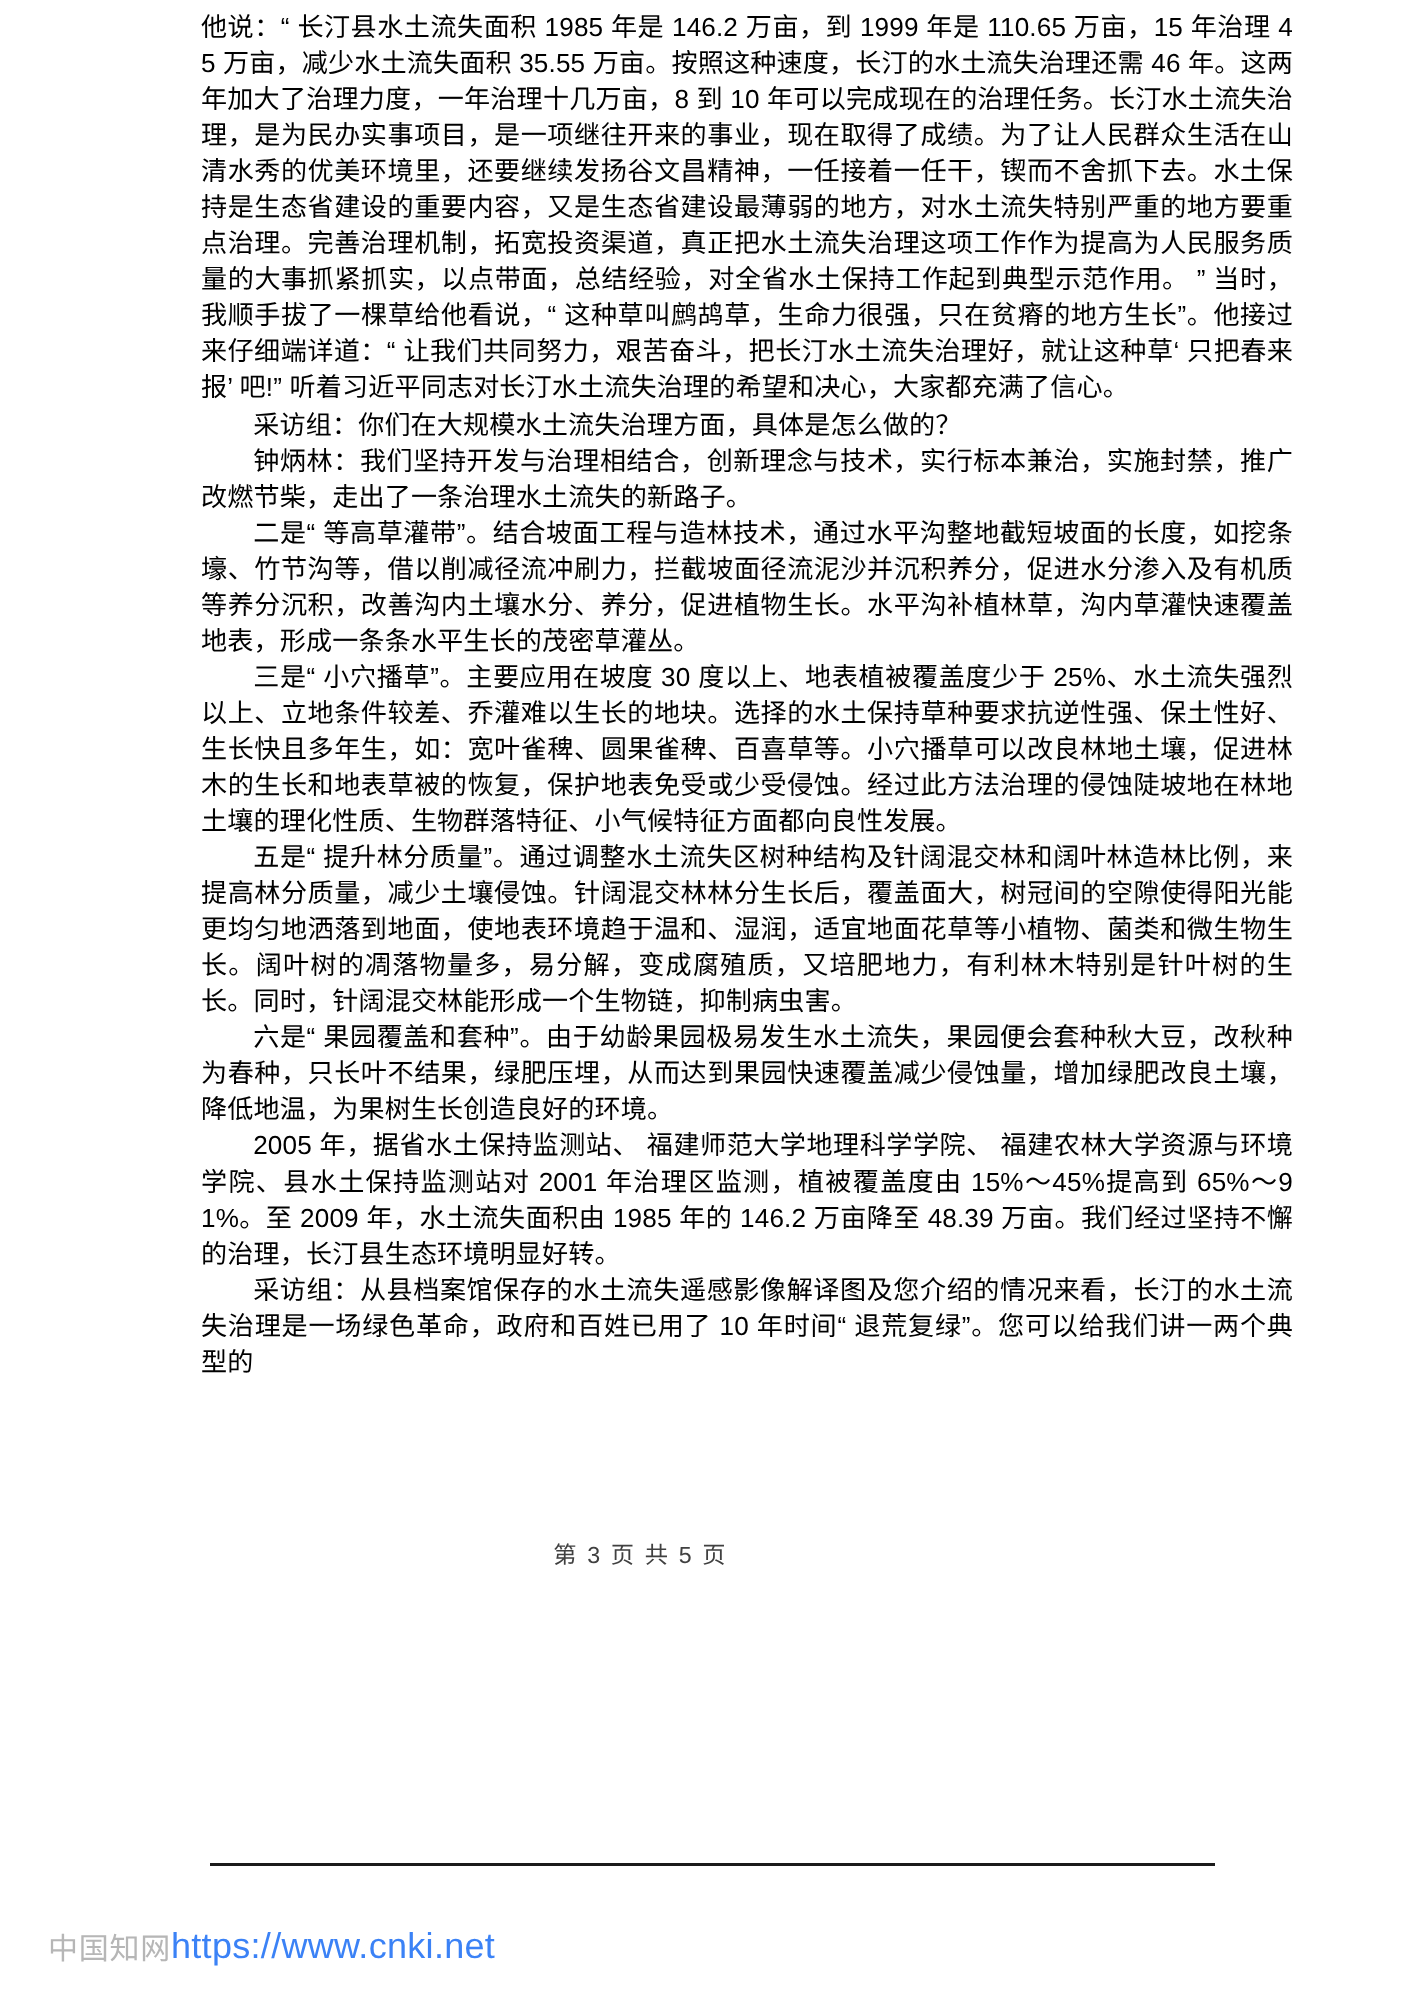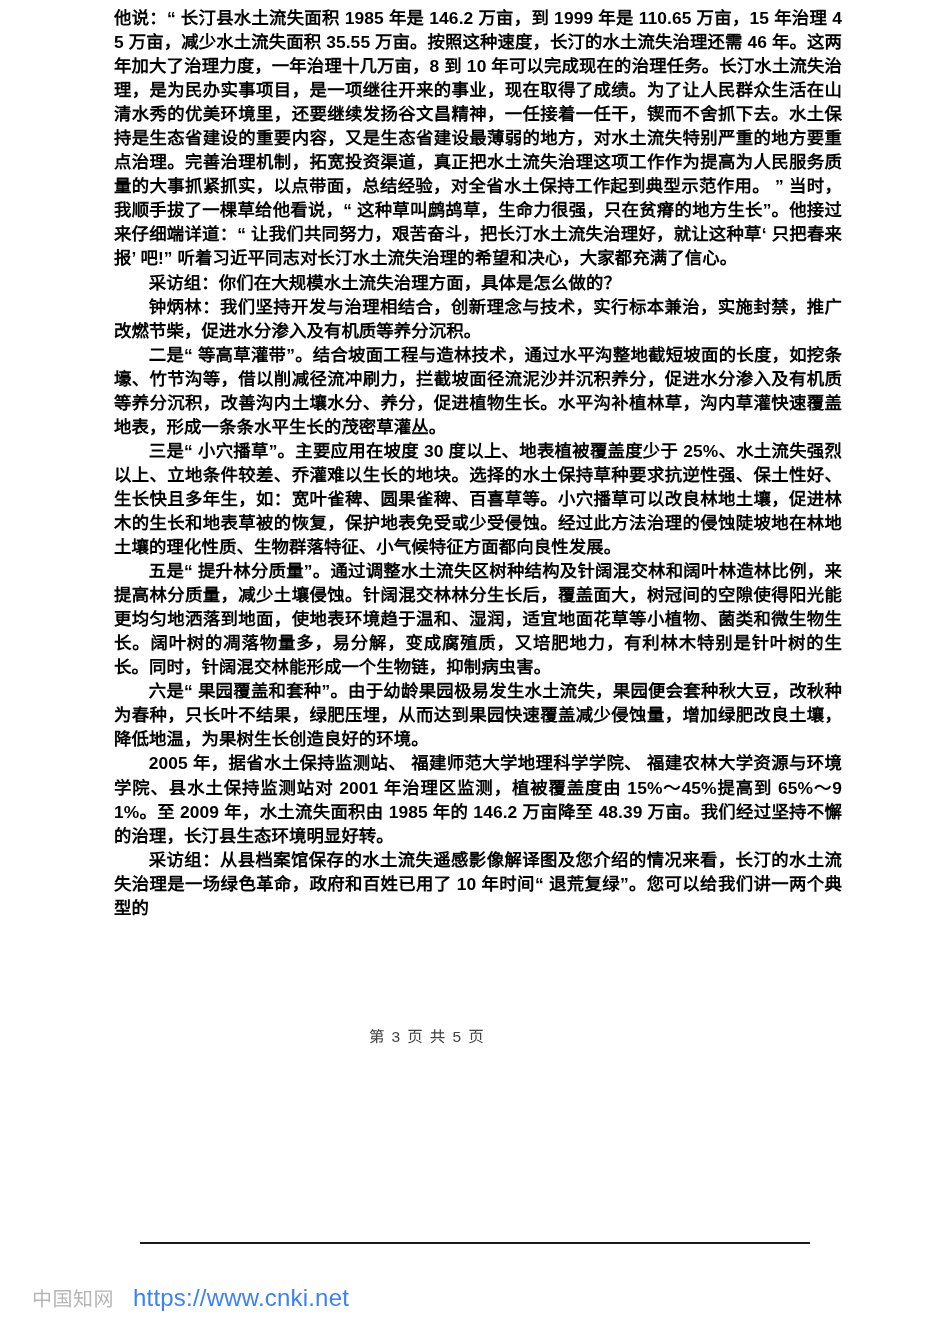--- a/index.html
+++ b/index.html
@@ -22,24 +22,23 @@
     left: 0;
     top: 0;
     width: 950px;
     height: 1344px;
     background: #ffffff;
   }
 
   
   #text-column {
     position: absolute;
-    left: 114px;
+    left: 134px;
     top: 6px;
     width: 728px;
-    font-weight: bold;
   }
 
   .para {
     margin: 0;
     font-size: 17.4px;
     line-height: 24.05px;
     text-align: justify;
     text-justify: inter-ideograph;
     letter-spacing: 0.1px;
     color: #000;
@@ -73,21 +72,20 @@
     background: #1b1b1b;
   }
 
   
   #watermark {
     position: absolute;
     left: 32px;
     top: 1283px;
     display: flex;
     align-items: center;
-    gap: 19px;
   }
   #watermark .logo-text {
     font-size: 20px;
     color: #b6b6b6;
     letter-spacing: 0.5px;
     font-family: "Liberation Sans", "DejaVu Sans", sans-serif;
   }
   #watermark .url-text {
     font-size: 24px;
     color: #3b82f6;
@@ -96,21 +94,21 @@
   }
 </style>
 </head>
 <body>
 
 <div id="page">
 
   <div id="text-column">
       <p class="para">他说：“ 长汀县水土流失面积 1985 年是 146.2 万亩，到 1999 年是 110.65 万亩，15 年治理 45 万亩，减少水土流失面积 35.55 万亩。按照这种速度，长汀的水土流失治理还需 46 年。这两年加大了治理力度，一年治理十几万亩，8 到 10 年可以完成现在的治理任务。长汀水土流失治理，是为民办实事项目，是一项继往开来的事业，现在取得了成绩。为了让人民群众生活在山清水秀的优美环境里，还要继续发扬谷文昌精神，一任接着一任干，锲而不舍抓下去。水土保持是生态省建设的重要内容，又是生态省建设最薄弱的地方，对水土流失特别严重的地方要重点治理。完善治理机制，拓宽投资渠道，真正把水土流失治理这项工作作为提高为人民服务质量的大事抓紧抓实，以点带面，总结经验，对全省水土保持工作起到典型示范作用。 ” 当时，我顺手拔了一棵草给他看说，“ 这种草叫鹧鸪草，生命力很强，只在贫瘠的地方生长”。他接过来仔细端详道：“ 让我们共同努力，艰苦奋斗，把长汀水土流失治理好，就让这种草‘ 只把春来报’ 吧!” 听着习近平同志对长汀水土流失治理的希望和决心，大家都充满了信心。</p>
       <p class="para indent">采访组：你们在大规模水土流失治理方面，具体是怎么做的？</p>
-      <p class="para indent">钟炳林：我们坚持开发与治理相结合，创新理念与技术，实行标本兼治，实施封禁，推广改燃节柴，促进水分渗入及有机质等养分沉积。</p>
+      <p class="para indent">钟炳林：我们坚持开发与治理相结合，创新理念与技术，实行标本兼治，实施封禁，推广改燃节柴，走出了一条治理水土流失的新路子。</p>
       <p class="para indent">二是“ 等高草灌带”。结合坡面工程与造林技术，通过水平沟整地截短坡面的长度，如挖条壕、竹节沟等，借以削减径流冲刷力，拦截坡面径流泥沙并沉积养分，促进水分渗入及有机质等养分沉积，改善沟内土壤水分、养分，促进植物生长。水平沟补植林草，沟内草灌快速覆盖地表，形成一条条水平生长的茂密草灌丛。</p>
       <p class="para indent">三是“ 小穴播草”。主要应用在坡度 30 度以上、地表植被覆盖度少于 25%、水土流失强烈以上、立地条件较差、乔灌难以生长的地块。选择的水土保持草种要求抗逆性强、保土性好、生长快且多年生，如：宽叶雀稗、圆果雀稗、百喜草等。小穴播草可以改良林地土壤，促进林木的生长和地表草被的恢复，保护地表免受或少受侵蚀。经过此方法治理的侵蚀陡坡地在林地土壤的理化性质、生物群落特征、小气候特征方面都向良性发展。</p>
       <p class="para indent">五是“ 提升林分质量”。通过调整水土流失区树种结构及针阔混交林和阔叶林造林比例，来提高林分质量，减少土壤侵蚀。针阔混交林林分生长后，覆盖面大，树冠间的空隙使得阳光能更均匀地洒落到地面，使地表环境趋于温和、湿润，适宜地面花草等小植物、菌类和微生物生长。阔叶树的凋落物量多，易分解，变成腐殖质，又培肥地力，有利林木特别是针叶树的生长。同时，针阔混交林能形成一个生物链，抑制病虫害。</p>
       <p class="para indent">六是“ 果园覆盖和套种”。由于幼龄果园极易发生水土流失，果园便会套种秋大豆，改秋种为春种，只长叶不结果，绿肥压埋，从而达到果园快速覆盖减少侵蚀量，增加绿肥改良土壤，降低地温，为果树生长创造良好的环境。</p>
       <p class="para indent">2005 年，据省水土保持监测站、 福建师范大学地理科学学院、 福建农林大学资源与环境学院、县水土保持监测站对 2001 年治理区监测，植被覆盖度由 15%～45%提高到 65%～91%。至 2009 年，水土流失面积由 1985 年的 146.2 万亩降至 48.39 万亩。我们经过坚持不懈的治理，长汀县生态环境明显好转。</p>
       <p class="para indent">采访组：从县档案馆保存的水土流失遥感影像解译图及您介绍的情况来看，长汀的水土流失治理是一场绿色革命，政府和百姓已用了 10 年时间“ 退荒复绿”。您可以给我们讲一两个典型的</p>
     </div>
 
   <div id="page-number">第 3 页 共 5 页</div>
 

